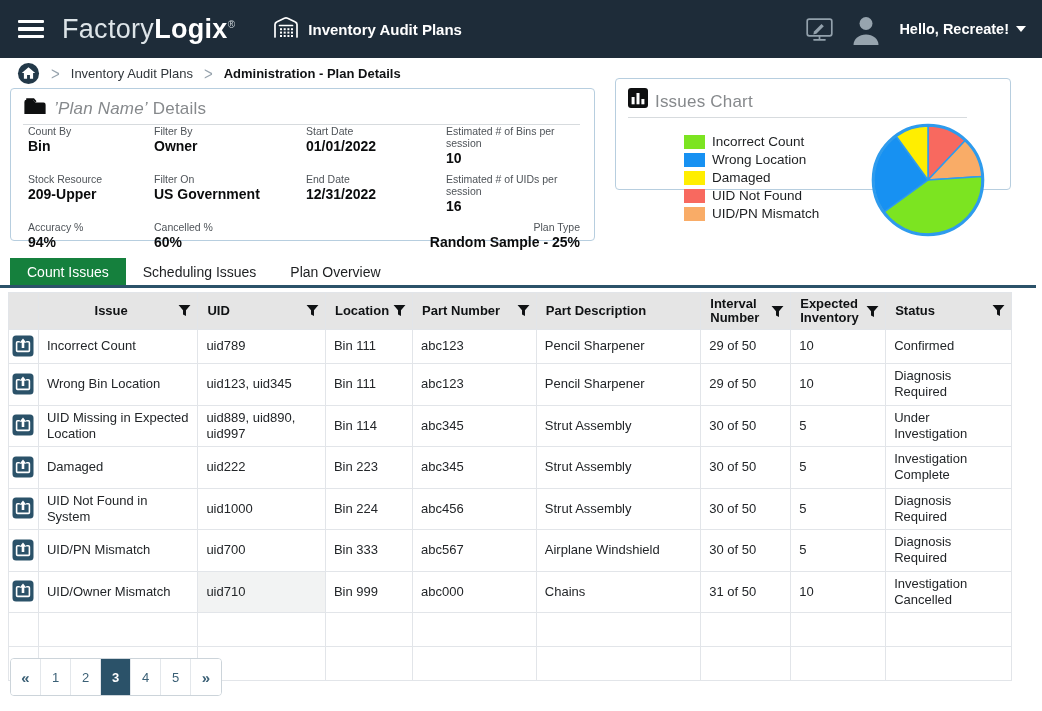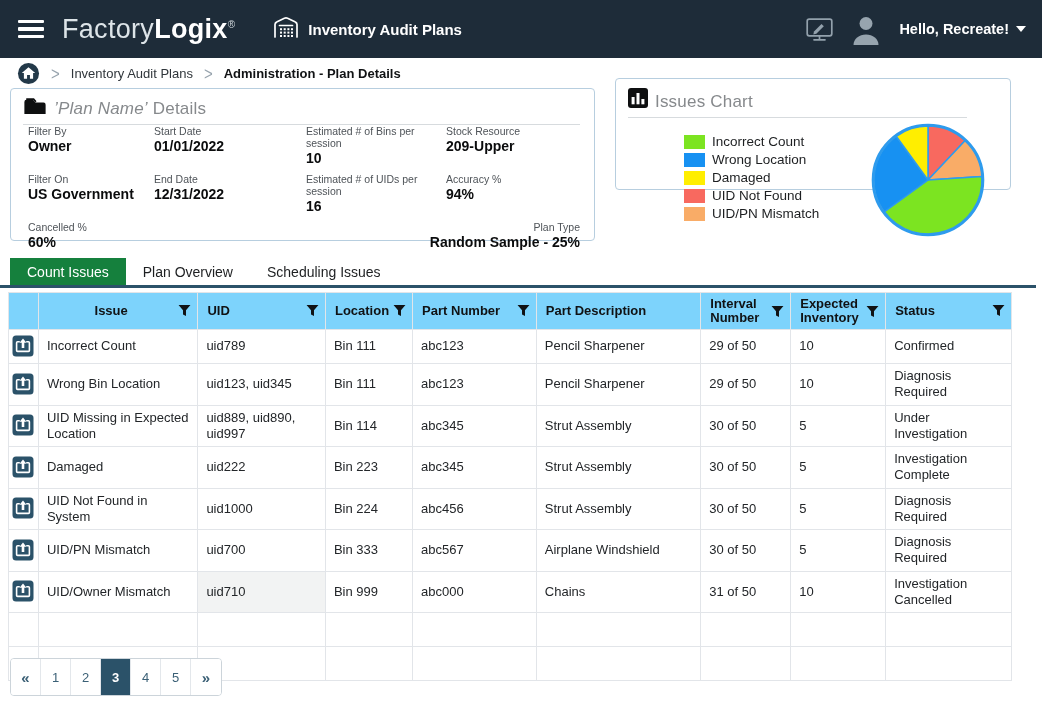--- a/index.html
+++ b/index.html
@@ -50,21 +50,21 @@
 
   
   .tabs { position:absolute; left:10px; top:258px; display:flex; align-items:flex-end; height:27px; }
   .tab { height:27px; display:flex; align-items:center; padding:0 17px; font-size:14px; color:#1d1f21; cursor:pointer; white-space:nowrap; }
   .tab.active { background:#15803d; color:#fff; font-weight:400; }
   .tab-underline { position:absolute; left:0; top:285px; width:1036px; height:3px; background:#2b5269; }
 
   
   #issues-table { position:absolute; left:8px; top:292px; width:1004px; border-collapse:collapse; font-size:13px; }
   #issues-table th, #issues-table td { border:1px solid #e2e5e9; }
-  #issues-table thead th { background:#7dd3fc; height:37px; padding:3px 6px 3px 9px; font-weight:700; color:#101214; font-size:13px; text-align:left; }
+  #issues-table thead th { background:#e5e5e5; height:37px; padding:3px 6px 3px 9px; font-weight:700; color:#101214; font-size:13px; text-align:left; }
   #issues-table thead th .th-inner { display:flex; align-items:center; gap:4px; }
   #issues-table thead th .th-label { line-height:1.1; }
   #issues-table thead th.center .th-label { flex:1; text-align:center; }
   #issues-table thead th .funnel { margin-left:auto; display:inline-flex; cursor:pointer; flex:0 0 auto; }
   #issues-table td { height:34px; padding:4px 8px; color:#232629; line-height:1.25; background:#fff; }
   #issues-table td.icon-cell { padding:0; text-align:center; vertical-align:middle; width:30px; }
   #issues-table td.hl { background:#f2f3f3; }
   .open-btn { display:inline-flex; cursor:pointer; background:none; border:none; padding:0; margin-top:3px; }
   tr.empty-row td { height:33px; }
 
@@ -148,20 +148,24 @@
     <span>
       <svg width="24" height="17" viewBox="0 0 26 18">
         <path d="M1.5 17 V4 a2.2 2.2 0 0 1 2.2-2.2 h7.2 l2.6 3 h8.8 A2.2 2.2 0 0 1 24.5 7 v10 z" fill="#0e0f10"></path>
         <path d="M3.5 1 h8 l2.5 2.8" fill="none" stroke="#0e0f10" stroke-width="1.8"></path>
       </svg>
     </span>
     <span class="card-title"><i>’Plan Name’</i><span> Details</span></span>
   </div>
   <div class="fields-grid" id="plan-fields">
       <div class="field">
+        <span class="f-label">Count By</span>
+        <div class="f-value">Bin</div>
+      </div>
+      <div class="field">
         <span class="f-label">Filter By</span>
         <div class="f-value">Owner</div>
       </div>
       <div class="field">
         <span class="f-label">Start Date</span>
         <div class="f-value">01/01/2022</div>
       </div>
       <div class="field">
         <span class="f-label">Estimated # of Bins per session</span>
         <div class="f-value">10</div>
@@ -238,22 +242,22 @@
           <path d="M60 60 L113.89 56.61 A54 54 0 0 1 16.31 91.74 Z" fill="#7ce421" stroke="#2e9bed" stroke-width="1.5" stroke-linejoin="round"></path>
           <path d="M60 60 L16.31 91.74 A54 54 0 0 1 28.26 16.31 Z" fill="#1791f2" stroke="#2e9bed" stroke-width="1.5" stroke-linejoin="round"></path>
           <path d="M60 60 L28.26 16.31 A54 54 0 0 1 60.00 6.00 Z" fill="#ffee00" stroke="#2e9bed" stroke-width="1.5" stroke-linejoin="round"></path>
           <circle cx="60" cy="60" r="55" fill="none" stroke="#2e9bed" stroke-width="2.6"></circle>
         </svg></div>
   </div>
 </div>
 
 <div class="tabs" id="tabs">
     <div class="tab active">Count Issues</div>
+    <div class="tab">Scheduling Issues</div>
     <div class="tab">Plan Overview</div>
-    <div class="tab">Scheduling Issues</div>
   </div>
 <div class="tab-underline"></div>
 
 <table id="issues-table">
     <colgroup>
       <col style="width: 30px;">
       <col style="width: 160px;">
       <col style="width: 128px;">
       <col style="width: 86px;">
       <col style="width: 124px;">

